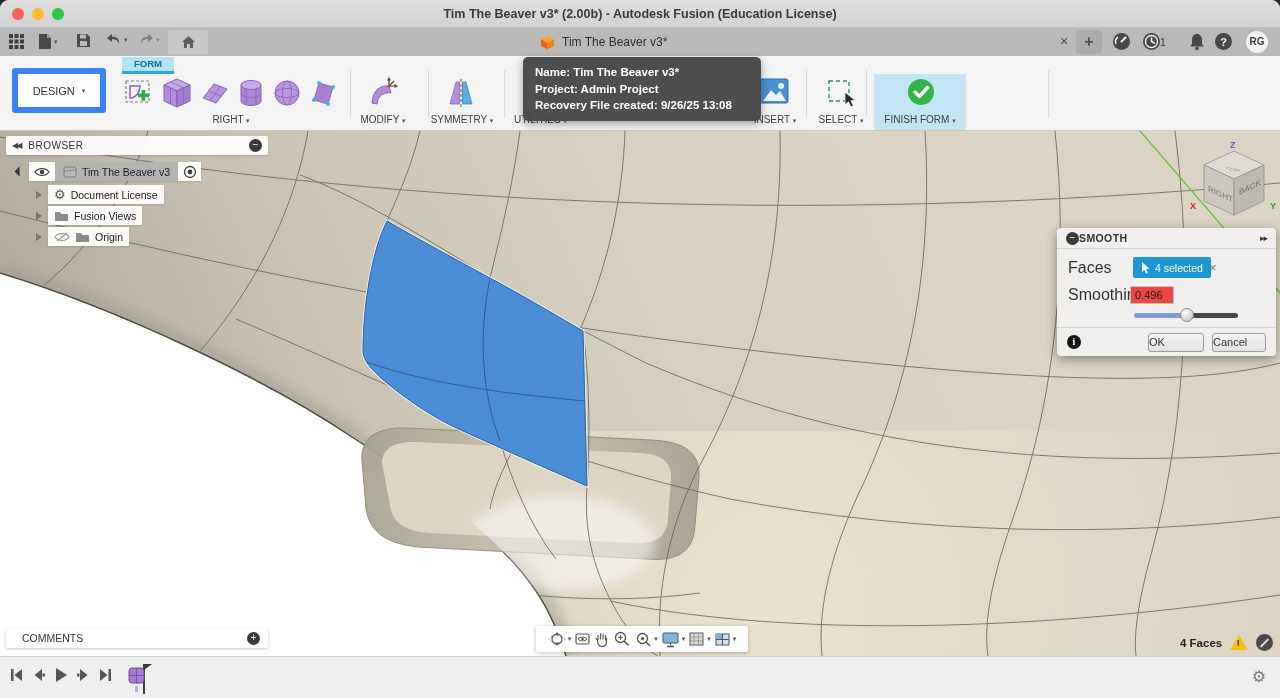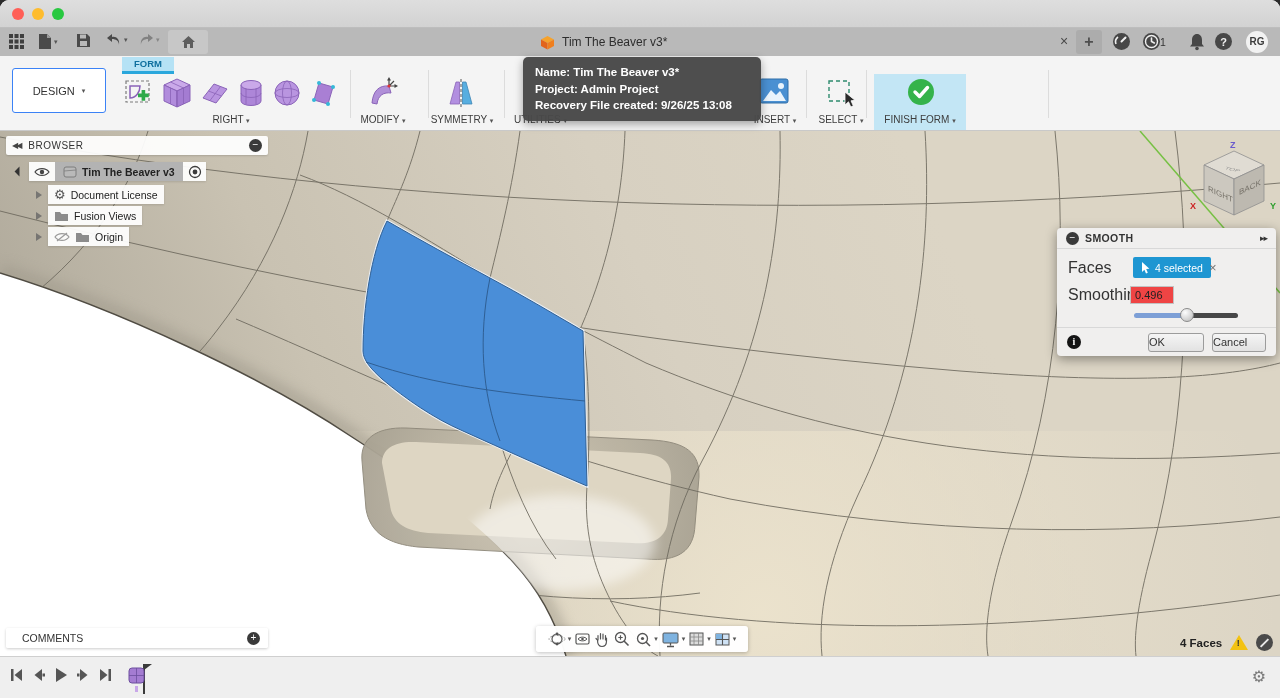--- a/index.html
+++ b/index.html
@@ -28,21 +28,21 @@
               border-radius:3px; color:#4f4f4f; font-size:16px; font-weight:bold; text-align:center; line-height:23px; }
   .tab-right-ico { position:absolute; top:4px; }
   .avatar { position:absolute; left:1246px; top:3px; width:22px; height:22px; border-radius:50%;
             background:#f2f2f2; font-size:10px; font-weight:bold; color:#3c3c3c; text-align:center; line-height:22px; }
   .job-count { position:absolute; left:1160px; top:8px; font-size:10.5px; color:#333; }
 
   
   .toolbar { position:absolute; left:0; top:56px; width:1280px; height:75px; background:#f4f4f4;
              border-bottom:1px solid #c9c9c9; }
   .design-btn { position:absolute; left:12px; top:12px; width:94px; height:45px; background:#fff;
-                border:1px solid #3b82f6; border-radius:3px; font-size:11px; color:#333;
+                border:6px solid #3b82f6; border-radius:3px; font-size:11px; color:#333;
                 display:flex; align-items:center; justify-content:center; gap:5px; }
   .form-tab { position:absolute; left:122px; top:1px; width:52px; height:14px; background:#b5e2f5;
               color:#0f6f9e; font-size:9.5px; font-weight:bold; text-align:center; line-height:14px; }
   .form-underline { position:absolute; left:122px; top:15px; width:52px; height:3px; background:#2aa7dc; }
   .tb-icon { position:absolute; top:20px; }
   .grp-label { position:absolute; top:58px; font-size:10px; color:#3c3c3c; text-align:center; }
   .grp-label .caret { font-size:7px; color:#555; }
   .tb-sep { position:absolute; top:14px; width:1px; height:48px; background:#dcdcdc; }
   .finish-box { position:absolute; left:874px; top:18px; width:92px; height:56px; background:#c3e6f5; }
   .finish-box .grp-label { width:92px; left:0; top:40px; }
@@ -71,28 +71,28 @@
           line-height:12px; text-align:center; margin-left:auto; }
   .b-row { position:absolute; display:flex; align-items:center; height:19px; }
   .tri-open { width:0; height:0; border-left:7px solid #333; border-top:7px solid transparent;
               transform:rotate(45deg); margin-right:6px; }
   .tri-closed { width:0; height:0; border-left:6px solid #666; border-top:4px solid transparent;
                 border-bottom:4px solid transparent; margin-right:6px; opacity:.8; }
   .b-box { display:flex; align-items:center; background:rgba(255,255,255,.93); height:19px;
            padding:0 6px; gap:5px; box-shadow:0 1px 2px rgba(0,0,0,.12); }
   .b-sel { display:flex; align-items:center; background:#b3b3b3; height:19px; padding:0 8px; gap:5px; }
   .b-label { font-size:10.5px; color:#222; white-space:nowrap; }
-  .b-label.bold { font-weight:bold; }
+  .b-label.bold { font-weight:normal; }
   .gear-glyph { font-size:13px; color:#555; line-height:1; }
 
   
   .dialog { position:absolute; left:1057px; top:97px; width:219px; height:128px; background:#f0efee;
             border-radius:4px; box-shadow:0 3px 12px rgba(0,0,0,.4); z-index:40; font-size:11px; color:#333; }
   .d-header { height:21px; display:flex; align-items:center; padding:0 9px; border-bottom:1px solid #d8d8d8; }
-  .d-header .dtitle { font-weight:bold; font-size:10.5px; letter-spacing:.4px; margin-left:6px; }
+  .d-header .dtitle { font-weight:bold; font-size:10.5px; letter-spacing:.4px; }
   .d-header .dmore { margin-left:auto; font-size:9px; color:#333; letter-spacing:-1px; }
   .d-row { position:absolute; left:0; width:100%; display:flex; align-items:center; }
   .d-label { margin-left:11px; font-size:16px; color:#333; }
   .chip { position:absolute; left:76px; display:flex; align-items:center; gap:5px; height:21px;
           background:#1e96d2; color:#fff; border-radius:2px; padding:0 8px; font-size:10.5px; }
   .chip-x { position:absolute; left:152px; color:#777; font-size:13px; }
   .num-input { position:absolute; left:73px; width:44px; height:18px; border:1px solid #c2c2c2;
                font-size:11px; padding:0 4px; font-family:"Liberation Sans",sans-serif; color:#222; background:#ef4444; }
   .slider { position:absolute; left:77px; top:80px; width:104px; height:14px; }
   .slider .track-l { position:absolute; left:0; top:5px; width:53px; height:5px; background:#7d9fd6; border-radius:3px 0 0 3px; }
@@ -133,20 +133,21 @@
 </style>
 </head>
 <body>
 
 <div class="window">
 
   <div class="titlebar">
     <div class="tl" style="left:12px;background:#ff5f57;"></div>
     <div class="tl" style="left:32px;background:#febc2e;"></div>
     <div class="tl" style="left:52px;background:#28c840;"></div>
+    <div class="title-text">Tim The Beaver v3* (2.00b) - Autodesk Fusion (Education License)</div>
   </div>
 
   <div class="tabbar">
     <div class="qat" style="left:8px;">
       <svg width="17" height="17" viewBox="0 0 17 17">
           <g fill="#3f3f3f">
         <rect x="1" y="1" width="4" height="4"></rect>
             <rect x="6.5" y="1" width="4" height="4"></rect>
             <rect x="12" y="1" width="4" height="4"></rect>
         <rect x="1" y="6.5" width="4" height="4"></rect>

